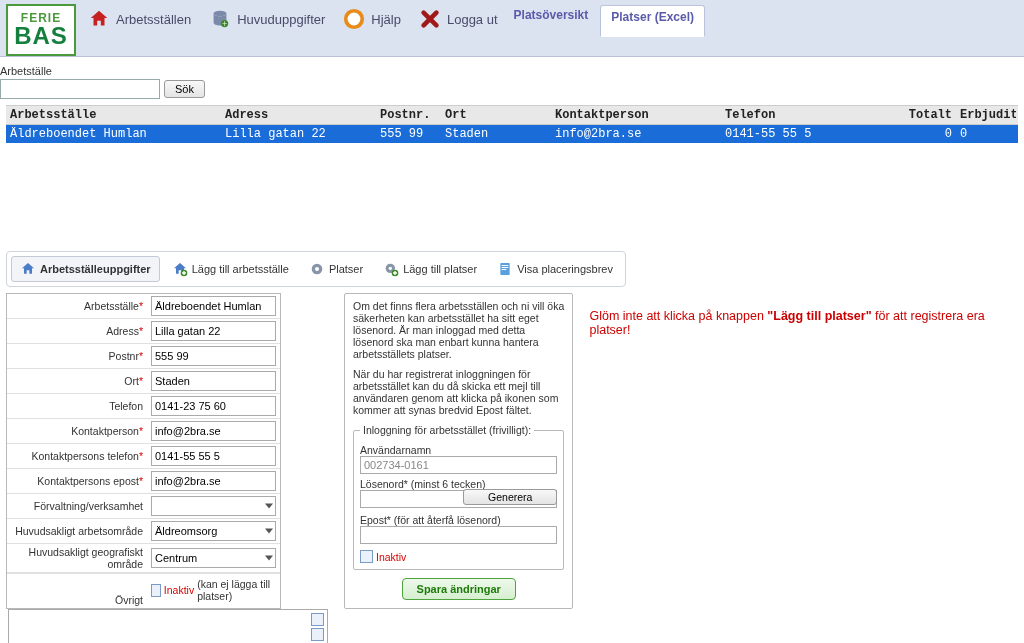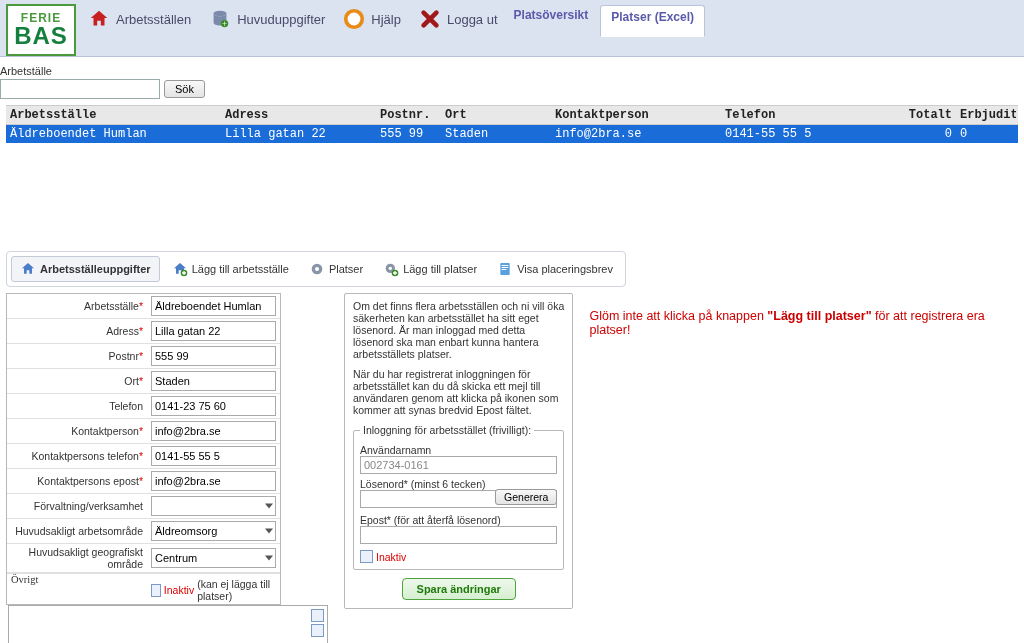--- a/index.html
+++ b/index.html
@@ -184,21 +184,21 @@
     font-size:11px;
     padding:1px 3px;
   }
   .dd-arrow {
     position:absolute;
     right:7px; top:50%; transform:translateY(-50%);
     width:0;height:0;border-left:4px solid transparent;border-right:4px solid transparent;border-top:5px solid #555;
     pointer-events:none;
   }
   .ovrigt-row { border-top:1px solid #e0e0e0; border-bottom:none; align-items:flex-start;}
-  .ovrigt-row label { text-align:left; padding-top:0;font-family:Liberation Serif, serif;}
+  .ovrigt-row label { text-align:right; padding-top:20px;}
   .ovrigt-row .cell { padding-top:4px;}
   .inaktiv-opt { color:#d00; font-size:10.5px; display:inline-flex; align-items:center; gap:3px;}
   .inaktiv-opt .rest { color:#333;}
   textarea.ovrigt {
     width:320px; height:44px; border:1px solid #aaa; resize:none; margin:0 0 0 2px;
     font-size:11px;
   }
   .ovrigt-container { margin-top:0px; }
   .side-checks {
     float:right;
@@ -228,21 +228,21 @@
   fieldset.login .fld-label { margin-top:4px;}
   fieldset.login input[type=text] {
     width:100%; height:18px; border:1px solid #aaa; font-size:11px; padding:1px 3px;
   }
   fieldset.login .gen-row { position:relative; height:20px;}
   fieldset.login .gen-row input { position:absolute; left:0; top:0; width:100%;}
   fieldset.login .gen-btn {
     position:absolute; right:0; top:-1px;
     background:linear-gradient(#f8f8f8,#e4e4e4);
     border:1px solid #999; border-radius:3px;
-    font-size:10.5px; padding:1px 8px; cursor:pointer;
+    font-size:10.5px; padding:1px 24px; cursor:pointer;
   }
   .login .inakt-row { margin-top:6px; display:flex; align-items:center; gap:3px;}
   .login .inakt-row span{ color:#d00;}
   .save-btn {
     display:block;
     margin:8px auto 0 auto;
     background:linear-gradient(#eef9ec,#d6efd0);
     border:1px solid #4fa33c;
     border-radius:4px;
     color:#1e7a0a;

